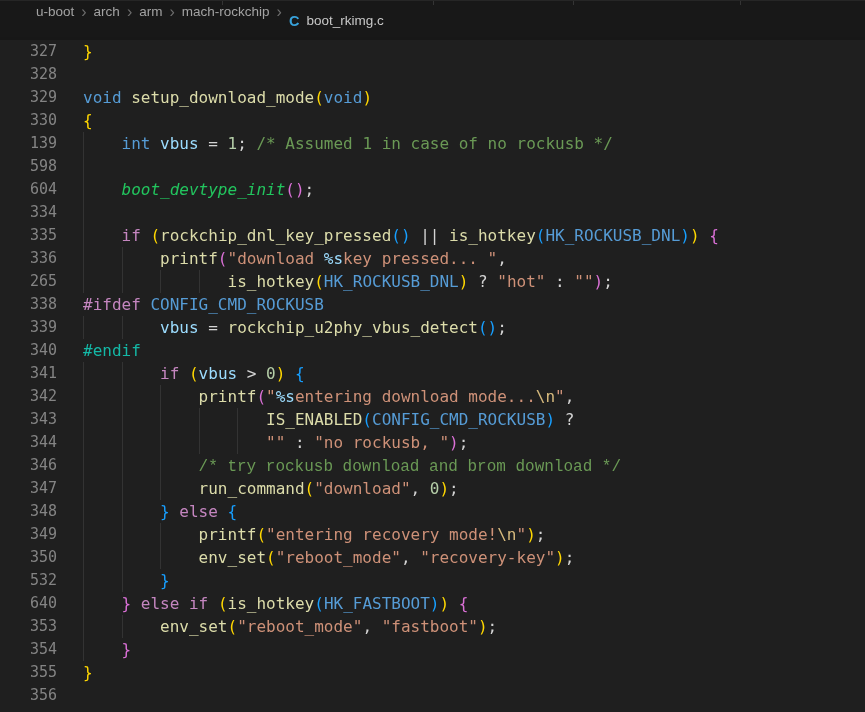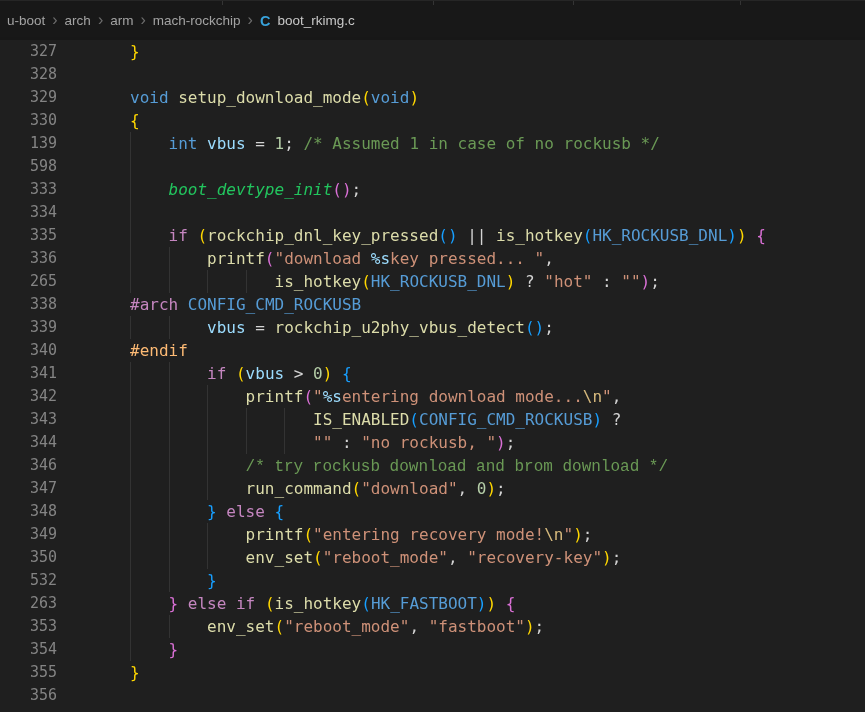--- a/index.html
+++ b/index.html
@@ -13,37 +13,37 @@
   .tabstrip {
     position: relative; height: 4px; background: #181818;
     border-top: 1px solid #262626;
   }
   .tabstrip .notch {
     position: absolute; top: 0; width: 1px; height: 4px; background: #343434;
   }
   
   .breadcrumb {
     height: 33px; background: #181818;
-    display: flex; align-items: center;
-    padding-left: 7px;
+    display: flex; 
+    padding-left: 36px;
     font-family: "Liberation Sans", sans-serif;
     font-size: 13.5px; color: #a3a3a3;
     white-space: nowrap;
   }
   .bc-item { cursor: pointer; }
   .bc-sep { color: #6d6d6d; font-size: 16px; padding: 0 7px; transform: translateY(-1px); }
   .bc-file { display: inline-flex; align-items: center; color: #c8c8c8; cursor: pointer; }
   .c-icon {
     color: #38a2db; font-weight: 700; font-size: 14.5px;
     margin-right: 7px; font-family: "Liberation Sans", sans-serif;
   }
   .bar-shadow { height: 3px; background: #171717; }
   
   .editor { position: relative; }
-  .row { display: flex; height: 23px; line-height: 23px; font-size: 16px; gap: 47px; }
+  .row { display: flex; height: 23px; line-height: 23px; font-size: 16px; }
   .ln {
     flex: none; width: 57px; text-align: right;
     color: #848484; font-size: 15px;
   }
   .lc {
     position: relative; flex: 1; margin-left: 26px;
     white-space: pre; color: #d4d4d4;
   }
   .g { position: absolute; top: 0; bottom: 0; width: 1px; background: #333333; }
 </style>
@@ -94,50 +94,50 @@
       </div>
       <div class="row">
         <span class="ln">139</span>
         <span class="lc"><i class="g" style="left: 0ch;"></i><span style="color: rgb(212, 212, 212);">    </span><span style="color: rgb(86, 156, 214);">int</span><span style="color: rgb(212, 212, 212);"> </span><span style="color: rgb(156, 220, 254);">vbus</span><span style="color: rgb(212, 212, 212);"> = </span><span style="color: rgb(181, 206, 168);">1</span><span style="color: rgb(212, 212, 212);">; </span><span style="color: rgb(106, 153, 85);">/* Assumed 1 in case of no rockusb */</span></span>
       </div>
       <div class="row">
         <span class="ln">598</span>
         <span class="lc"><i class="g" style="left: 0ch;"></i></span>
       </div>
       <div class="row">
-        <span class="ln">333</span>
+        <span class="ln">604</span>
         <span class="lc"><i class="g" style="left: 0ch;"></i><span style="color: rgb(212, 212, 212);">    </span><span style="color: #22c55e; font-style: italic;">boot_devtype_init</span><span style="color: rgb(218, 112, 214);">()</span><span style="color: rgb(212, 212, 212);">;</span></span>
       </div>
       <div class="row">
         <span class="ln">334</span>
         <span class="lc"><i class="g" style="left: 0ch;"></i></span>
       </div>
       <div class="row">
         <span class="ln">335</span>
         <span class="lc"><i class="g" style="left: 0ch;"></i><span style="color: rgb(212, 212, 212);">    </span><span style="color: rgb(197, 134, 192);">if</span><span style="color: rgb(212, 212, 212);"> </span><span style="color: rgb(255, 215, 0);">(</span><span style="color: rgb(220, 220, 170);">rockchip_dnl_key_pressed</span><span style="color: rgb(23, 159, 255);">()</span><span style="color: rgb(212, 212, 212);"> || </span><span style="color: rgb(220, 220, 170);">is_hotkey</span><span style="color: rgb(23, 159, 255);">(</span><span style="color: rgb(86, 156, 214);">HK_ROCKUSB_DNL</span><span style="color: rgb(23, 159, 255);">)</span><span style="color: rgb(255, 215, 0);">)</span><span style="color: rgb(212, 212, 212);"> </span><span style="color: rgb(218, 112, 214);">{</span></span>
       </div>
       <div class="row">
         <span class="ln">336</span>
         <span class="lc"><i class="g" style="left: 0ch;"></i><i class="g" style="left: 4ch;"></i><span style="color: rgb(212, 212, 212);">        </span><span style="color: rgb(220, 220, 170);">printf</span><span style="color: rgb(218, 112, 214);">(</span><span style="color: rgb(206, 145, 120);">"download </span><span style="color: rgb(156, 220, 254);">%s</span><span style="color: rgb(206, 145, 120);">key pressed... "</span><span style="color: rgb(212, 212, 212);">,</span></span>
       </div>
       <div class="row">
         <span class="ln">265</span>
         <span class="lc"><i class="g" style="left: 0ch;"></i><i class="g" style="left: 4ch;"></i><i class="g" style="left: 8ch;"></i><i class="g" style="left: 12ch;"></i><span style="color: rgb(212, 212, 212);">               </span><span style="color: rgb(220, 220, 170);">is_hotkey</span><span style="color: rgb(255, 215, 0);">(</span><span style="color: rgb(86, 156, 214);">HK_ROCKUSB_DNL</span><span style="color: rgb(255, 215, 0);">)</span><span style="color: rgb(212, 212, 212);"> ? </span><span style="color: rgb(206, 145, 120);">"hot"</span><span style="color: rgb(212, 212, 212);"> : </span><span style="color: rgb(206, 145, 120);">""</span><span style="color: rgb(218, 112, 214);">)</span><span style="color: rgb(212, 212, 212);">;</span></span>
       </div>
       <div class="row">
         <span class="ln">338</span>
-        <span class="lc"><span style="color: rgb(197, 134, 192);">#arch</span><span style="color: rgb(212, 212, 212);"> </span><span style="color: rgb(86, 156, 214);">CONFIG_CMD_ROCKUSB</span></span>
+        <span class="lc"><span style="color: rgb(197, 134, 192);">#ifdef</span><span style="color: rgb(212, 212, 212);"> </span><span style="color: rgb(86, 156, 214);">CONFIG_CMD_ROCKUSB</span></span>
       </div>
       <div class="row">
         <span class="ln">339</span>
         <span class="lc"><i class="g" style="left: 0ch;"></i><i class="g" style="left: 4ch;"></i><span style="color: rgb(212, 212, 212);">        </span><span style="color: rgb(156, 220, 254);">vbus</span><span style="color: rgb(212, 212, 212);"> = </span><span style="color: rgb(220, 220, 170);">rockchip_u2phy_vbus_detect</span><span style="color: rgb(23, 159, 255);">()</span><span style="color: rgb(212, 212, 212);">;</span></span>
       </div>
       <div class="row">
         <span class="ln">340</span>
-        <span class="lc"><span style="color: #fdba74;">#endif</span></span>
+        <span class="lc"><span style="color: #14b8a6;">#endif</span></span>
       </div>
       <div class="row">
         <span class="ln">341</span>
         <span class="lc"><i class="g" style="left: 0ch;"></i><i class="g" style="left: 4ch;"></i><span style="color: rgb(212, 212, 212);">        </span><span style="color: rgb(197, 134, 192);">if</span><span style="color: rgb(212, 212, 212);"> </span><span style="color: rgb(255, 215, 0);">(</span><span style="color: rgb(156, 220, 254);">vbus</span><span style="color: rgb(212, 212, 212);"> &gt; </span><span style="color: rgb(181, 206, 168);">0</span><span style="color: rgb(255, 215, 0);">)</span><span style="color: rgb(212, 212, 212);"> </span><span style="color: rgb(23, 159, 255);">{</span></span>
       </div>
       <div class="row">
         <span class="ln">342</span>
         <span class="lc"><i class="g" style="left: 0ch;"></i><i class="g" style="left: 4ch;"></i><i class="g" style="left: 8ch;"></i><span style="color: rgb(212, 212, 212);">            </span><span style="color: rgb(220, 220, 170);">printf</span><span style="color: rgb(218, 112, 214);">(</span><span style="color: rgb(206, 145, 120);">"</span><span style="color: rgb(156, 220, 254);">%s</span><span style="color: rgb(206, 145, 120);">entering download mode...</span><span style="color: rgb(215, 186, 125);">\n</span><span style="color: rgb(206, 145, 120);">"</span><span style="color: rgb(212, 212, 212);">,</span></span>
       </div>
       <div class="row">
@@ -166,21 +166,21 @@
       </div>
       <div class="row">
         <span class="ln">350</span>
         <span class="lc"><i class="g" style="left: 0ch;"></i><i class="g" style="left: 4ch;"></i><i class="g" style="left: 8ch;"></i><span style="color: rgb(212, 212, 212);">            </span><span style="color: rgb(220, 220, 170);">env_set</span><span style="color: rgb(255, 215, 0);">(</span><span style="color: rgb(206, 145, 120);">"reboot_mode"</span><span style="color: rgb(212, 212, 212);">, </span><span style="color: rgb(206, 145, 120);">"recovery-key"</span><span style="color: rgb(255, 215, 0);">)</span><span style="color: rgb(212, 212, 212);">;</span></span>
       </div>
       <div class="row">
         <span class="ln">532</span>
         <span class="lc"><i class="g" style="left: 0ch;"></i><i class="g" style="left: 4ch;"></i><span style="color: rgb(212, 212, 212);">        </span><span style="color: rgb(23, 159, 255);">}</span></span>
       </div>
       <div class="row">
-        <span class="ln">263</span>
+        <span class="ln">640</span>
         <span class="lc"><i class="g" style="left: 0ch;"></i><span style="color: rgb(212, 212, 212);">    </span><span style="color: rgb(218, 112, 214);">}</span><span style="color: rgb(212, 212, 212);"> </span><span style="color: rgb(197, 134, 192);">else</span><span style="color: rgb(212, 212, 212);"> </span><span style="color: rgb(197, 134, 192);">if</span><span style="color: rgb(212, 212, 212);"> </span><span style="color: rgb(255, 215, 0);">(</span><span style="color: rgb(220, 220, 170);">is_hotkey</span><span style="color: rgb(23, 159, 255);">(</span><span style="color: rgb(86, 156, 214);">HK_FASTBOOT</span><span style="color: rgb(23, 159, 255);">)</span><span style="color: rgb(255, 215, 0);">)</span><span style="color: rgb(212, 212, 212);"> </span><span style="color: rgb(218, 112, 214);">{</span></span>
       </div>
       <div class="row">
         <span class="ln">353</span>
         <span class="lc"><i class="g" style="left: 0ch;"></i><i class="g" style="left: 4ch;"></i><span style="color: rgb(212, 212, 212);">        </span><span style="color: rgb(220, 220, 170);">env_set</span><span style="color: rgb(255, 215, 0);">(</span><span style="color: rgb(206, 145, 120);">"reboot_mode"</span><span style="color: rgb(212, 212, 212);">, </span><span style="color: rgb(206, 145, 120);">"fastboot"</span><span style="color: rgb(255, 215, 0);">)</span><span style="color: rgb(212, 212, 212);">;</span></span>
       </div>
       <div class="row">
         <span class="ln">354</span>
         <span class="lc"><i class="g" style="left: 0ch;"></i><span style="color: rgb(212, 212, 212);">    </span><span style="color: rgb(218, 112, 214);">}</span></span>
       </div>

